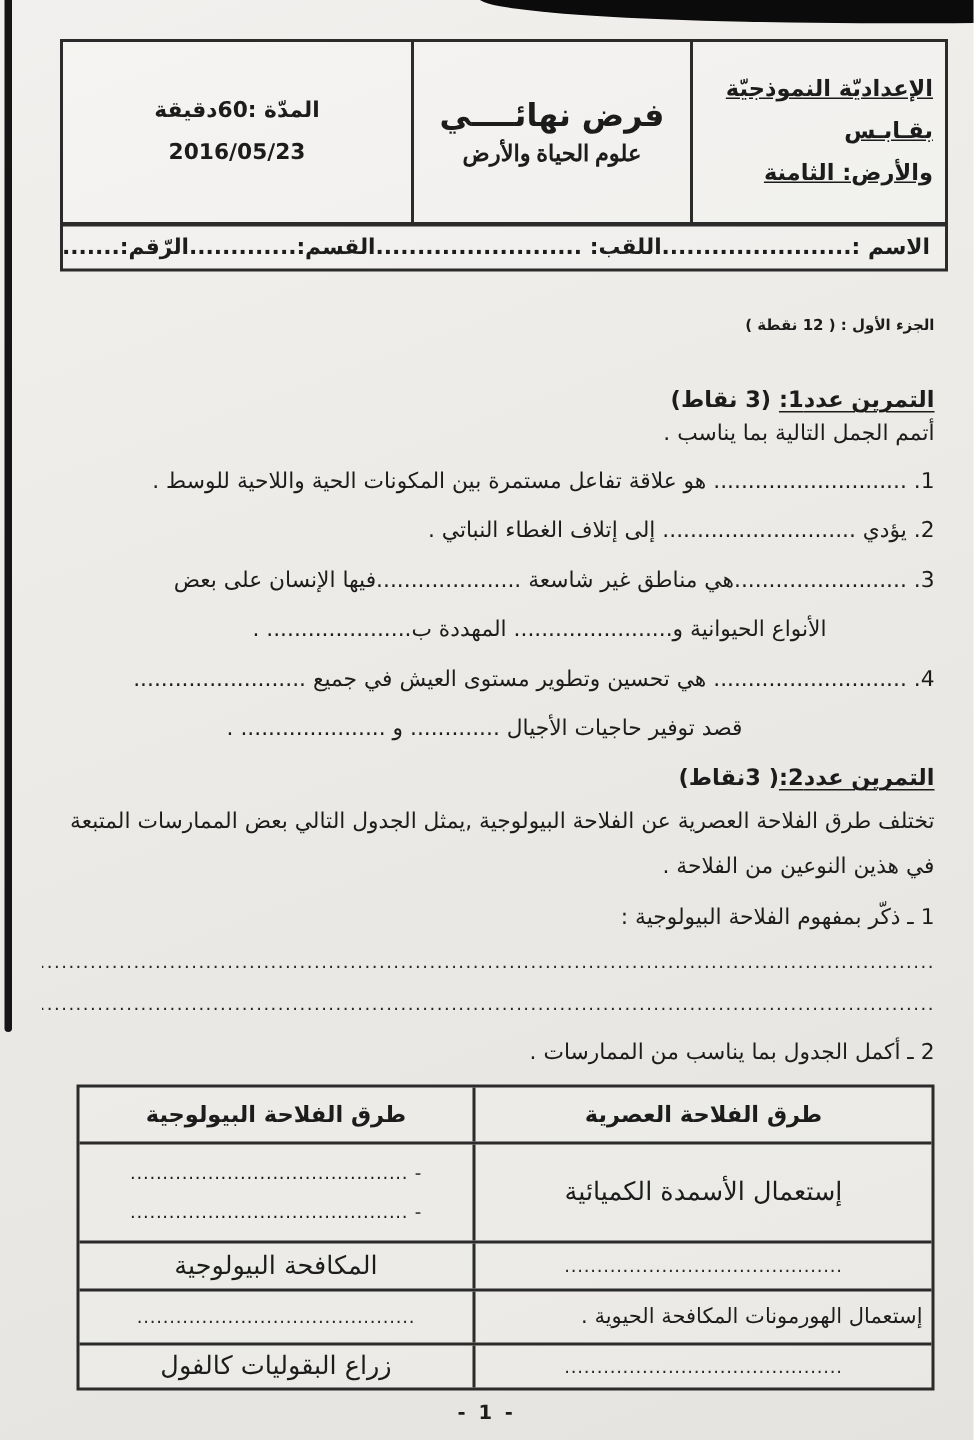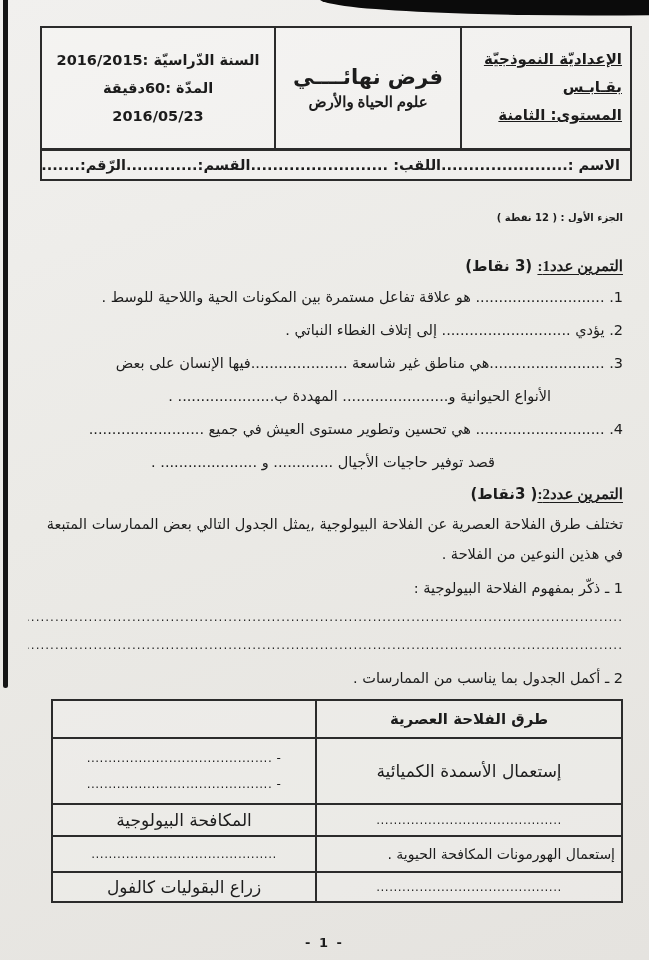--- a/index.html
+++ b/index.html
@@ -34,21 +34,21 @@
     position:absolute;top:150px;left:40px;width:592px;height:31px;
     border:2px solid #2b2b2b;border-top-width:1px;box-sizing:border-box;
     display:flex;align-items:center;padding:0 10px;
     font-weight:700;font-size:14.5px;white-space:nowrap;overflow:hidden;
     background:rgba(255,255,255,.2);
   }
   
   .content{position:absolute;top:212px;right:26px;left:28px;font-size:14.5px;}
   .part-title{font-weight:700;font-size:10px;margin-bottom:34px;}
   .ex-title{font-weight:700;font-size:15px;margin-bottom:6px;}
-  .ex-title .u{text-decoration:underline;text-underline-offset:3px;font-family:Liberation Serif, serif;}
+  .ex-title .u{text-decoration:underline;text-underline-offset:3px;}
   .ex-intro{margin-bottom:8px;}
   .line{line-height:33px;white-space:nowrap;overflow:hidden;}
   .indent-a{padding-right:72px;}
   .indent-b{padding-right:128px;}
   .ex2-title{margin-top:6px;text-align:right;}
   .intro-line{line-height:30px;white-space:nowrap;overflow:hidden;}
   .q-line{line-height:30px;margin-top:4px;}
   .dots-line{
     line-height:28px;height:28px;font-size:12px;letter-spacing:1px;color:#262626;
     white-space:nowrap;overflow:hidden;
@@ -77,57 +77,58 @@
 </head>
 <body>
 
 <div class="artifact-top"></div>
 <div class="artifact-left"></div>
 
 <div class="header-box">
   <div class="hcell cell-school">
     <div>الإعداديّة النموذجيّة</div>
     <div>بقـابـس</div>
-    <div>المستوى: الثامنة</div>
+    <div>والأرض: الثامنة</div>
   </div>
   <div class="hcell cell-exam">
     <div class="exam-title">فرض نهائــــي</div>
     <div class="exam-subject">علوم الحياة والأرض</div>
   </div>
   <div class="hcell cell-info">
-    <div>السنة الدّراسيّة :2016/2015</div>
     <div>المدّة :60دقيقة</div>
     <div>2016/05/23</div>
   </div>
 </div>
 
 <div class="name-box">الاسم :.......................اللقب: .........................القسم:.............الرّقم:.......</div>
 
 <div class="content">
   <div class="part-title">الجزء الأول : ( 12 نقطة )</div>
 
   <div class="ex-title"><span class="u">التمرين عدد1:</span><span> (3 نقاط)</span></div>
+  <div class="ex-intro">أتمم الجمل التالية بما يناسب .</div>
   <div class="line">1. ............................ هو علاقة تفاعل مستمرة بين المكونات الحية واللاحية للوسط .</div>
   <div class="line">2. يؤدي ............................ إلى إتلاف الغطاء النباتي .</div>
   <div class="line">3. .........................هي مناطق غير شاسعة .....................فيها الإنسان على بعض</div>
   <div class="line indent-a">الأنواع الحيوانية و....................... المهددة ب..................... .</div>
   <div class="line">4. ............................ هي تحسين وتطوير مستوى العيش في جميع .........................</div>
   <div class="line indent-b">قصد توفير حاجيات الأجيال ............. و ..................... .</div>
 
   <div class="ex-title ex2-title"><span class="u">التمرين عدد2:</span><span>( 3نقاط)</span></div>
   <div class="intro-line">تختلف طرق الفلاحة العصرية عن الفلاحة البيولوجية ,يمثل الجدول التالي بعض الممارسات المتبعة</div>
   <div class="intro-line">في هذين النوعين من الفلاحة .</div>
   <div class="q-line">1 ـ ذكّر بمفهوم الفلاحة البيولوجية :</div>
   <div class="dots-line">..............................................................................................................................</div>
   <div class="dots-line">..............................................................................................................................</div>
   <div class="q2-line">2 ـ أكمل الجدول بما يناسب من الممارسات .</div>
 
   <div class="bio-table">
     <div class="trow row-head">
       <div class="tcell tc-modern">طرق الفلاحة العصرية</div>
+      <div class="tcell tc-bio">طرق الفلاحة البيولوجية</div>
     </div>
     <div class="trow row-1">
       <div class="tcell tc-modern cell-text">إستعمال الأسمدة الكميائية</div>
       <div class="tcell tc-bio bio-dashes">
         <div class="dash-line">- ...........................................</div>
         <div class="dash-line">- ...........................................</div>
       </div>
     </div>
     <div class="trow row-2">
       <div class="tcell tc-modern cell-dots">...........................................</div>

